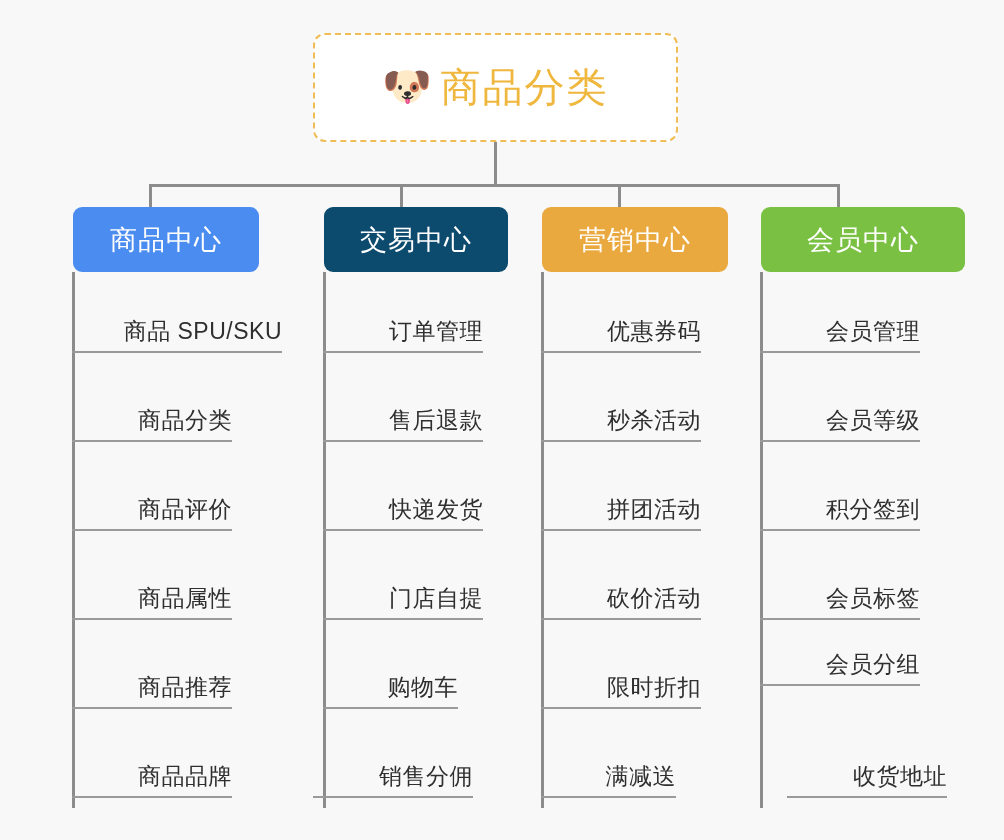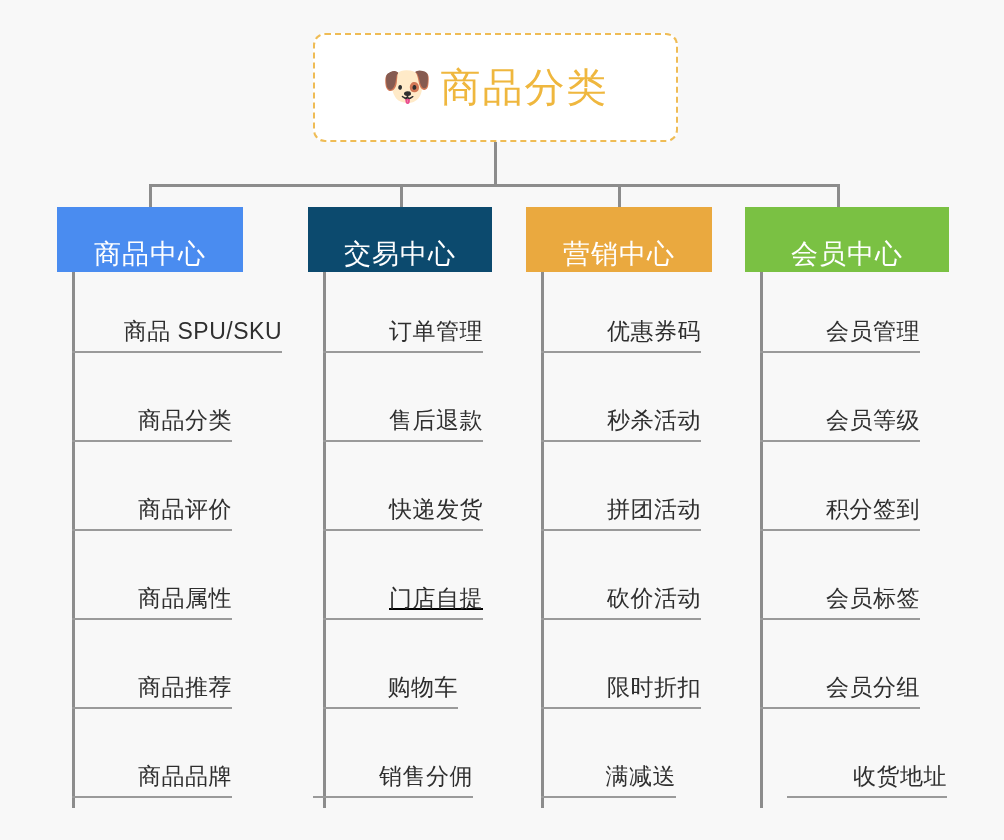--- a/index.html
+++ b/index.html
@@ -61,28 +61,29 @@
     background: #8c8c8c;
   }
   .conn-v { width: 3px; }
   .conn-h { height: 3px; }
 
   
   .cat-box {
     position: absolute;
     top: 207px;
     height: 65px;
-    border-radius: 0;
-    display: flex;
-    align-items: flex-end;
+    border-radius: 9px;
+    display: flex;
+    align-items: center;
     justify-content: center;
     color: #ffffff;
     font-size: 27px;
     letter-spacing: 1px;
     white-space: nowrap;
+    margin-left: 16px;
   }
 
   
   .leaf {
     position: absolute;
     height: 46px;
     box-sizing: border-box;
     border-bottom: 2px solid #9a9a9a;
     display: flex;
     align-items: flex-end;
@@ -157,21 +158,21 @@
 
   <div class="leaf" style="left:323px; top:307px; min-width:160px;padding-left:36px;">
     <span class="leaf-label">订单管理</span>
   </div>
   <div class="leaf" style="left:323px; top:396px; min-width:160px;">
     <span class="leaf-label">售后退款</span>
   </div>
   <div class="leaf" style="left:323px; top:485px; min-width:160px;">
     <span class="leaf-label">快递发货</span>
   </div>
-  <div class="leaf" style="left:323px; top:574px; min-width:160px;text-decoration:underline;">
+  <div class="leaf" style="left:323px; top:574px; min-width:160px;">
     <span class="leaf-label">门店自提</span>
   </div>
   <div class="leaf" style="left:323px; top:663px; min-width:135px;">
     <span class="leaf-label">购物车</span>
   </div>
   <div class="leaf" style="left:313px; top:752px; min-width:160px;">
     <span class="leaf-label">销售分佣</span>
   </div>
 
   <div class="leaf" style="left:541px; top:307px; min-width:160px;">
@@ -198,20 +199,20 @@
   </div>
   <div class="leaf" style="left:760px; top:396px; min-width:160px;">
     <span class="leaf-label">会员等级</span>
   </div>
   <div class="leaf" style="left:760px; top:485px; min-width:160px;">
     <span class="leaf-label">积分签到</span>
   </div>
   <div class="leaf" style="left:760px; top:574px; min-width:160px;">
     <span class="leaf-label">会员标签</span>
   </div>
-  <div class="leaf" style="left:760px; top:663px; min-width:160px;">
+  <div class="leaf" style="left:760px; top:640px; min-width:160px;">
     <span class="leaf-label">会员分组</span>
   </div>
   <div class="leaf" style="left:760px; top:752px; min-width:160px;margin-left:27px;">
     <span class="leaf-label">收货地址</span>
   </div>
 
 </div>
 
 </body></html>

